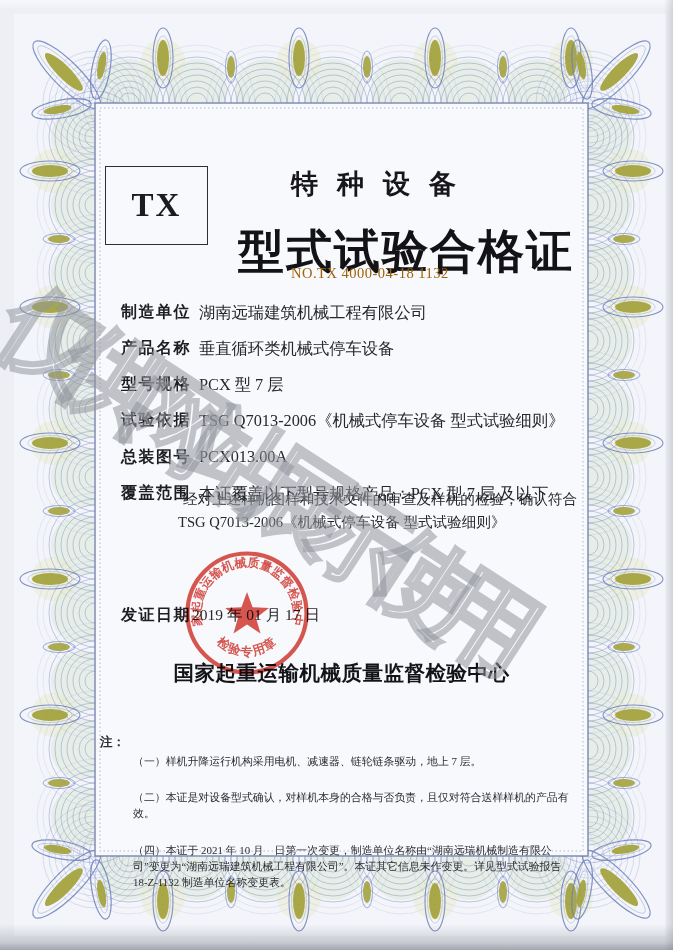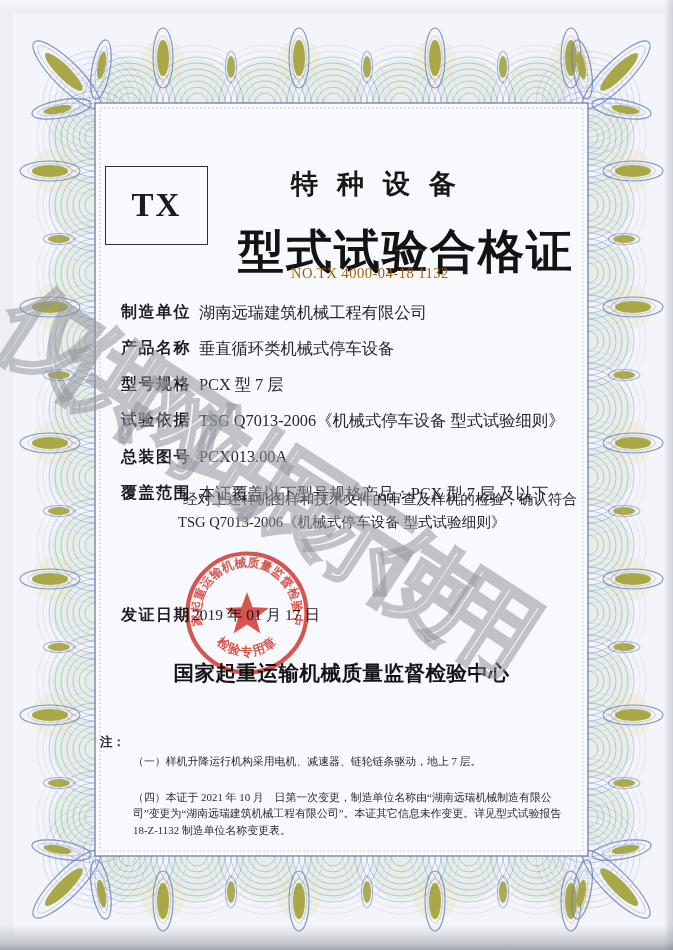--- a/index.html
+++ b/index.html
@@ -648,20 +648,21 @@
     </div>
 
     <div class="abs flabel" style="top:605px">发证日期</div>
     <div class="abs fvalue" style="left:192px;top:605px;font-size:15.5px">2019 年 01 月 17 日</div>
 
     <div class="abs auth">国家起重运输机械质量监督检验中心</div>
 
     <div class="abs notes-label">注：</div>
     <div class="abs notes">
       <div class="note">（一）样机升降运行机构采用电机、减速器、链轮链条驱动，地上 7 层。</div>
+      <div class="note">（二）本证是对设备型式确认，对样机本身的合格与否负责，且仅对符合送样样机的产品有效。</div>
       <div class="note">（四）本证于 2021 年 10 月　日第一次变更，制造单位名称由“湖南远瑞机械制造有限公司”变更为“湖南远瑞建筑机械工程有限公司”。本证其它信息未作变更。详见型式试验报告 18-Z-1132 制造单位名称变更表。</div>
     </div>
   </div>
 
   <svg id="stamp" width="134" height="134" viewBox="-67 -67 134 134">
     <defs>
       <path id="ringPath" d="M -43.7,15.9 A 46.5,46.5 0 1 1 43.7,15.9" fill="none"></path>
       <path id="botPath" d="M -32,28 A 42.5,42.5 0 0 0 32,28" fill="none"></path>
     </defs>
     <circle cx="0" cy="0" r="59.5" fill="none" stroke="#d8463c" stroke-width="4.2"></circle>

